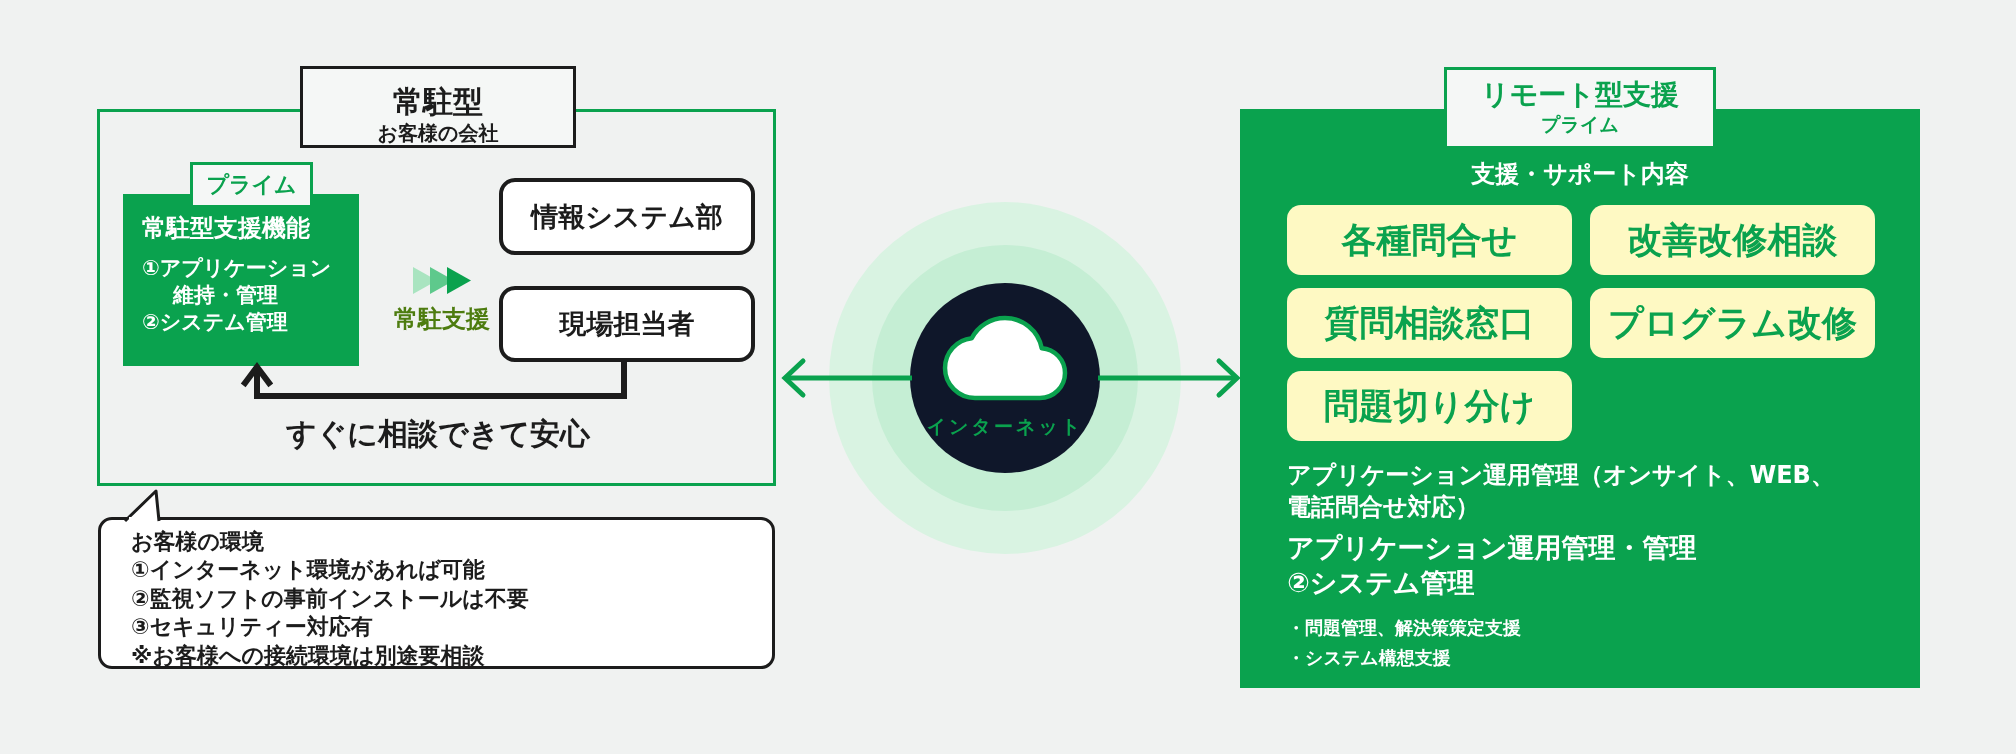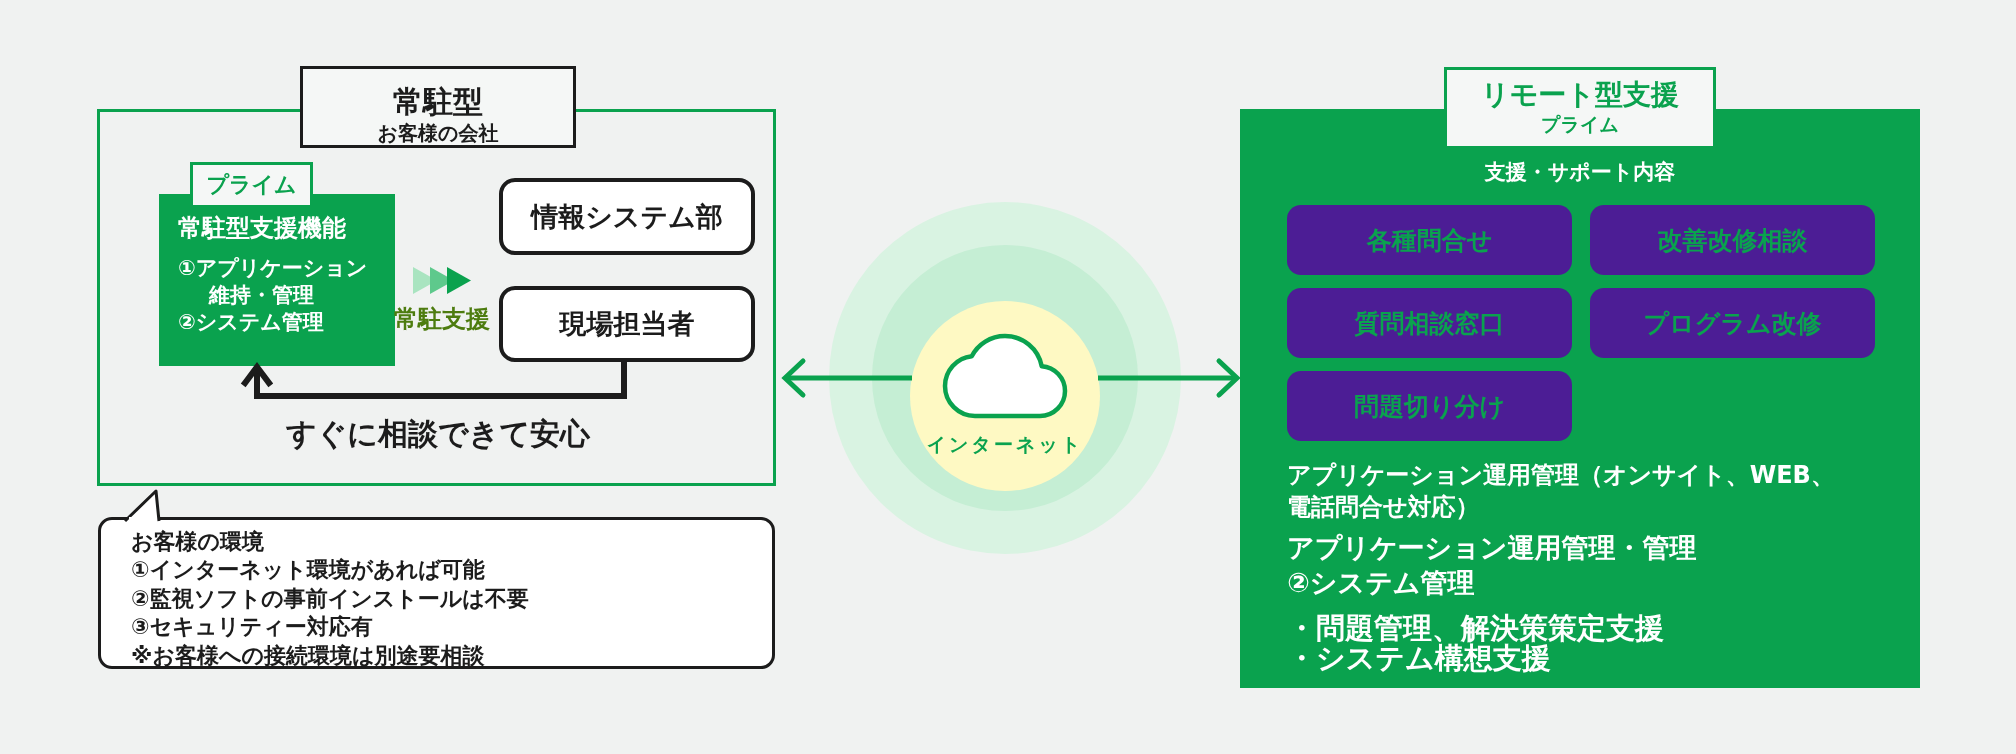--- a/index.html
+++ b/index.html
@@ -13,56 +13,56 @@
 
   
   .outer-box{left:97px;top:109px;width:679px;height:377px;border:3px solid #0aa24e;z-index:1;}
   .onsite-title{left:300px;top:66px;width:276px;height:82px;background:#f5f7f6;border:3px solid #1c1c1c;
     z-index:3;text-align:center;padding-top:15px;}
   .onsite-title .t1{font-size:30px;line-height:36px;}
   .onsite-title .t2{font-size:20px;line-height:26px;font-family:Liberation Serif, serif;}
   .prime-tag{left:190px;top:162px;width:123px;height:46px;background:#f5f7f6;border:3px solid #0aa24e;
     z-index:4;display:flex;align-items:center;justify-content:center;color:#0aa24e;font-size:22px;}
   .feature-box{left:123px;top:194px;width:236px;height:172px;background:#0aa24e;color:#fff;z-index:2;
-    padding:20px 0 0 19px;margin-left:36px;}
+    padding:20px 0 0 19px;}
   .feature-box .ft{font-size:24px;line-height:28px;margin-bottom:13px;}
   .feature-box .fl{font-size:21px;line-height:27px;}
   .feature-box .indent{padding-left:31px;}
   .chevron-label{left:388px;top:303px;width:108px;text-align:center;color:#4d7c0f;font-size:24px;z-index:2;}
   .dept-box,.staff-box{left:499px;width:256px;background:#ffffff;border:4px solid #1c1c1c;border-radius:16px;
     display:flex;align-items:center;justify-content:center;font-size:27px;z-index:2;}
   .dept-box{top:178px;height:77px;}
   .staff-box{top:286px;height:76px;}
   .caption{left:138px;top:414px;width:600px;text-align:center;font-size:30px;z-index:2;}
   .callout{left:98px;top:517px;width:677px;height:152px;background:#ffffff;border:3px solid #1c1c1c;
     border-radius:14px;z-index:2;padding:8px 0 7px 30px;}
   .callout .cl{font-size:22px;line-height:28.4px;}
 
   
   .halo-outer{left:829px;top:202px;width:352px;height:352px;border-radius:50%;background:#d9f3e2;z-index:1;}
   .halo-inner{left:872px;top:245px;width:266px;height:266px;border-radius:50%;background:#c5eed4;z-index:2;}
-  .net-circle{left:910px;top:301px;width:190px;height:190px;border-radius:50%;background:#fef9c3;z-index:3;
+  .net-circle{left:910px;top:283px;width:190px;height:190px;border-radius:50%;background:#0f172a;z-index:3;
     display:flex;flex-direction:column;align-items:center;justify-content:flex-start;padding-top:20px;text-align:right;}
   .net-label{color:#0aa24e;font-size:19px;letter-spacing:3px;margin-top:1px;white-space:nowrap;}
 
   
   .remote-panel{left:1240px;top:109px;width:680px;height:579px;background:#0aa24e;z-index:1;}
   .remote-title{left:1444px;top:67px;width:272px;height:82px;background:#f5f7f6;border:3px solid #0aa24e;
     z-index:3;text-align:center;color:#0aa24e;padding-top:8px;}
   .remote-title .t1{font-size:28px;line-height:34px;}
   .remote-title .t2{font-size:19px;line-height:24px;}
-  .remote-heading{left:1240px;top:158px;width:680px;text-align:center;color:#ffffff;font-size:21px;z-index:2;}
+  .remote-heading{left:1240px;top:158px;width:680px;text-align:center;color:#ffffff;font-size:24px;z-index:2;}
   .btn-grid{left:1287px;top:205px;width:588px;display:grid;grid-template-columns:285px 285px;
     grid-auto-rows:70px;column-gap:18px;row-gap:13px;z-index:2;}
-  .sup-btn{background:#4c1d95;border-radius:14px;display:flex;align-items:center;justify-content:center;
-    color:#0aa24e;font-size:25px;}
+  .sup-btn{background:#fef9c3;border-radius:14px;display:flex;align-items:center;justify-content:center;
+    color:#0aa24e;font-size:35px;}
   .remote-body{left:1287px;top:459px;width:600px;color:#ffffff;z-index:2;}
   .remote-body .para{font-size:24px;line-height:32px;}
   .remote-body .numbered{font-size:27px;line-height:35px;margin-top:7px;}
-  .remote-body .bullets{font-size:29px;line-height:30px;margin-top:13px;}
+  .remote-body .bullets{font-size:18px;line-height:30px;margin-top:13px;}
 </style>
 </head>
 <body>
 
 <div class="canvas">
 
   <div class="abs outer-box"></div>
 
   <div class="abs onsite-title">
     <div class="t1">常駐型</div>

